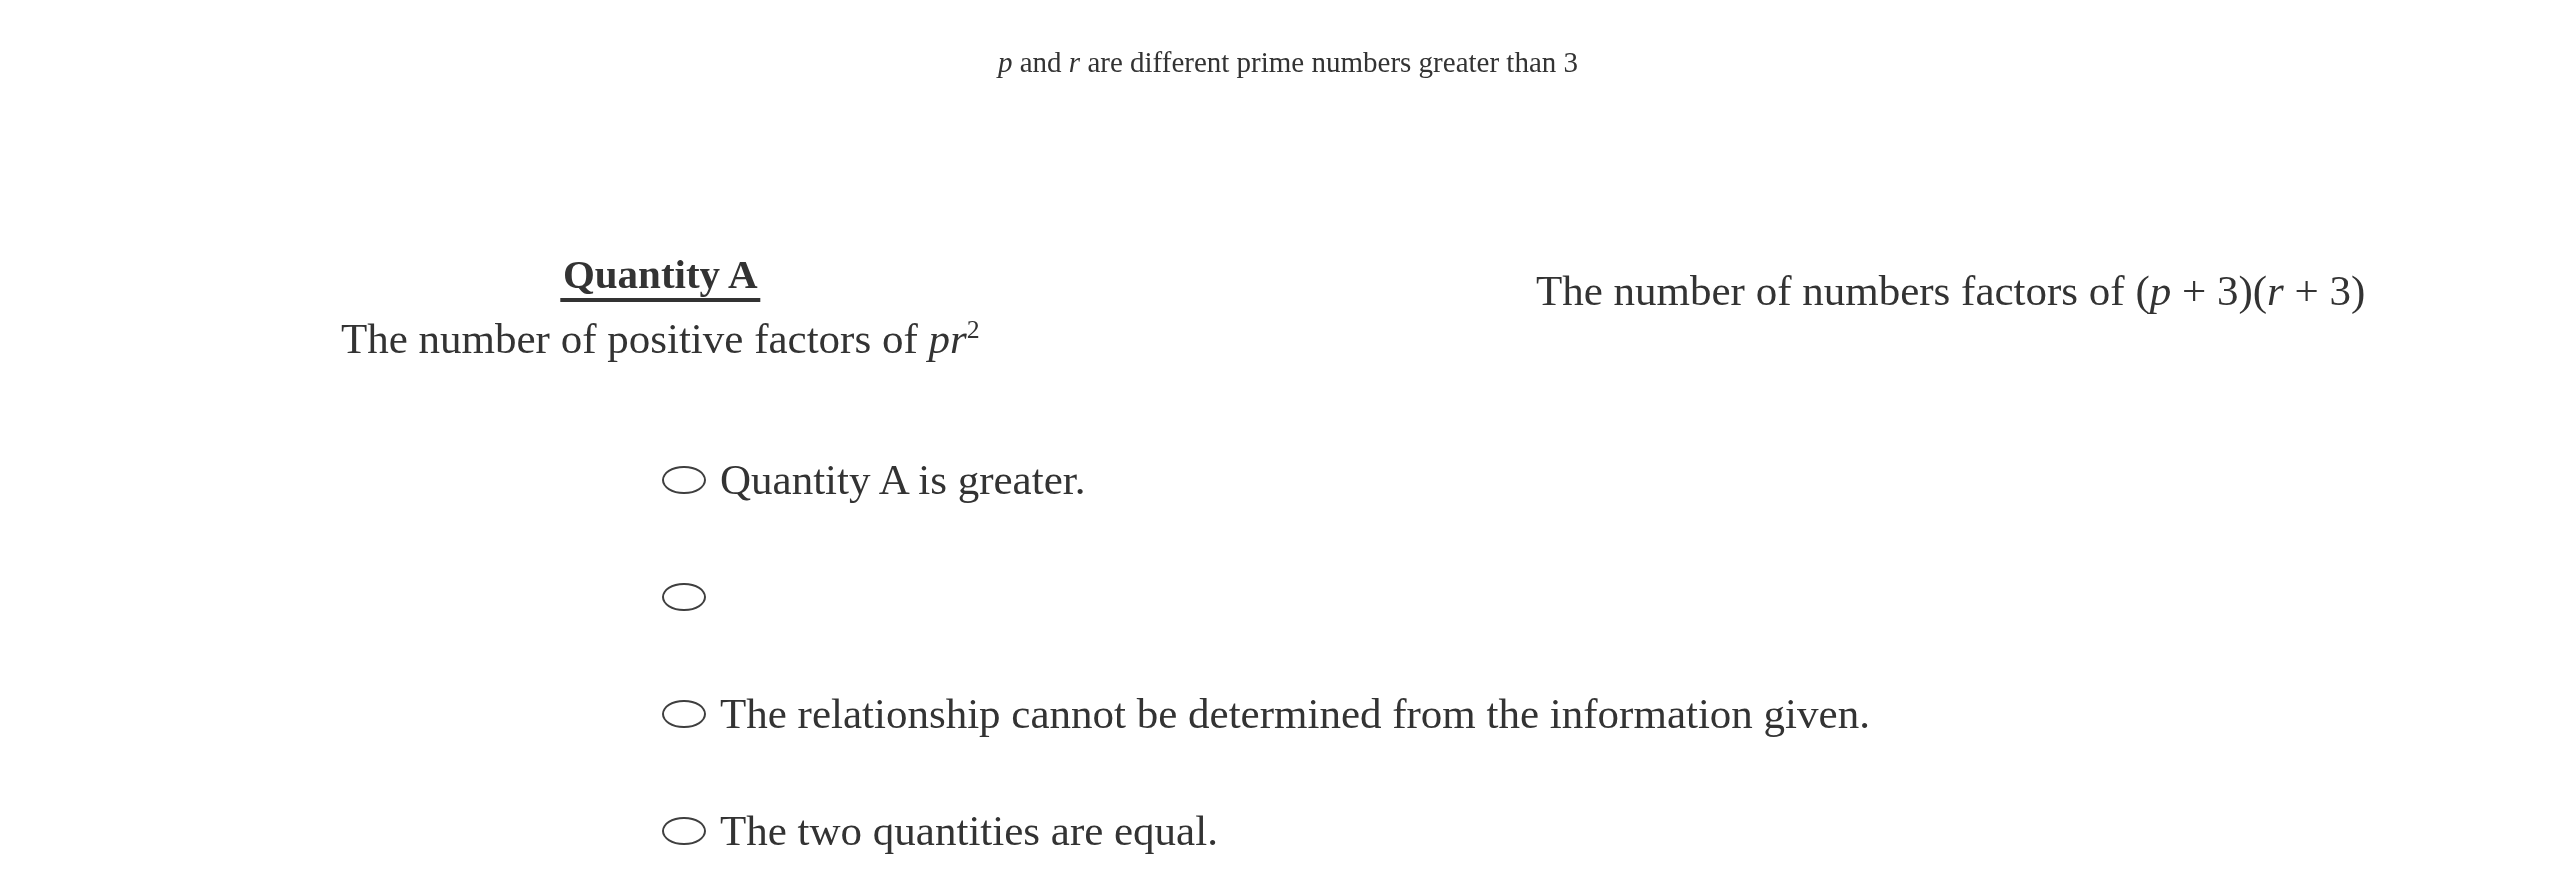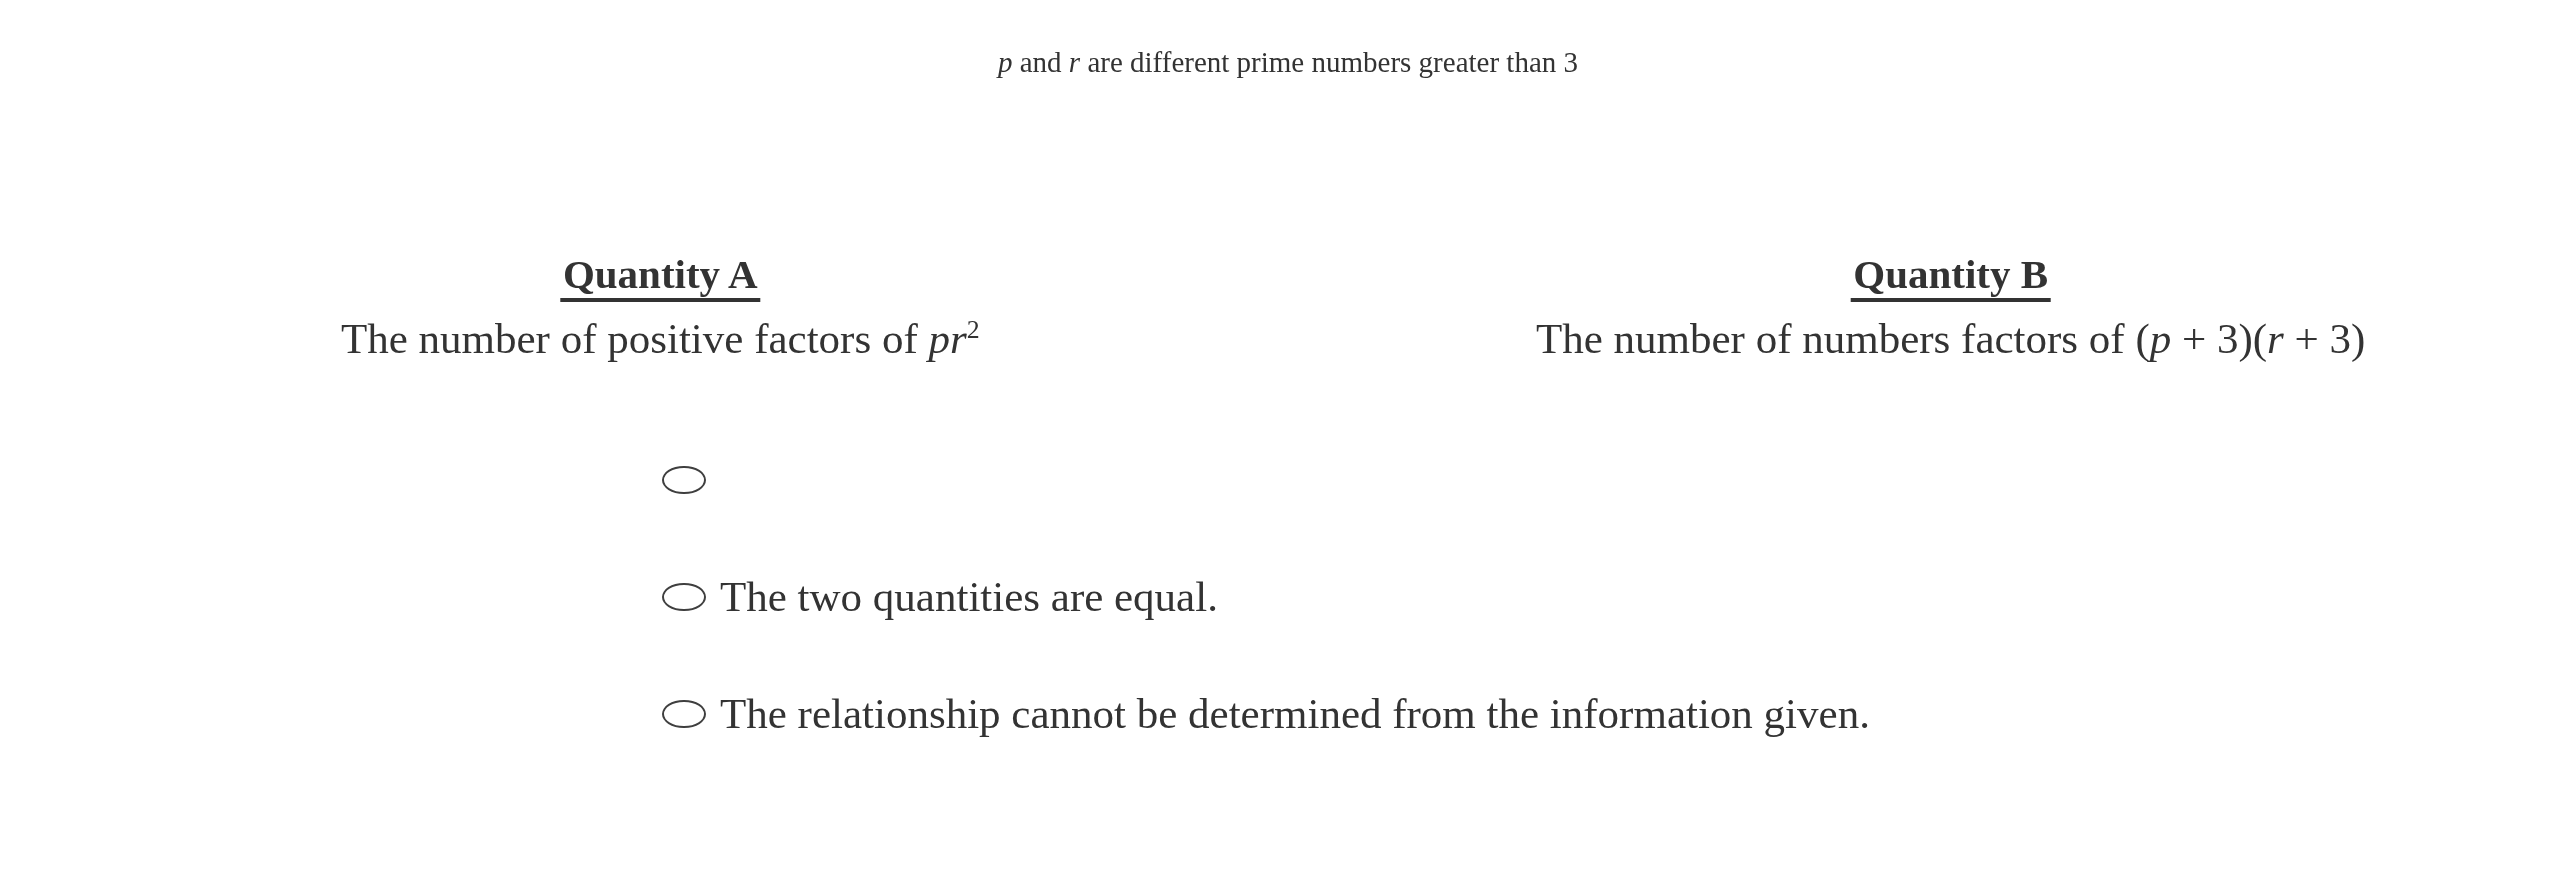--- a/index.html
+++ b/index.html
@@ -85,33 +85,36 @@
 <div class="page">
 
   <div class="prompt"><span style="font-style: italic;">p</span><span> and </span><span style="font-style: italic;">r</span><span> are different prime numbers greater than 3</span></div>
 
   <div class="quantities">
     <div class="quantity col-a">
       <div class="q-heading">Quantity A</div>
       <div class="q-desc"><span>The number of positive factors of </span><span style="font-style: italic;">pr</span><sup>2</sup></div>
     </div>
     <div class="quantity col-b">
-      <div class="q-heading">Quantity B</div>
       <div class="q-desc"><span>The number of numbers factors of (</span><span style="font-style: italic;">p</span><span> + 3)(</span><span style="font-style: italic;">r</span><span> + 3)</span></div>
     </div>
   </div>
 
   <div class="options">
     <div class="option">
       <span class="radio"></span>
+      <span>Quantity A is greater.</span>
+    </div>
+    <div class="option">
+      <span class="radio"></span>
+    </div>
+    <div class="option">
+      <span class="radio"></span>
+      <span>The relationship cannot be determined from the information given.</span>
     </div>
     <div class="option">
       <span class="radio"></span>
       <span>The two quantities are equal.</span>
-    </div>
-    <div class="option">
-      <span class="radio"></span>
-      <span>The relationship cannot be determined from the information given.</span>
     </div>
   </div>
 
 </div>
 
 
 </body></html>

